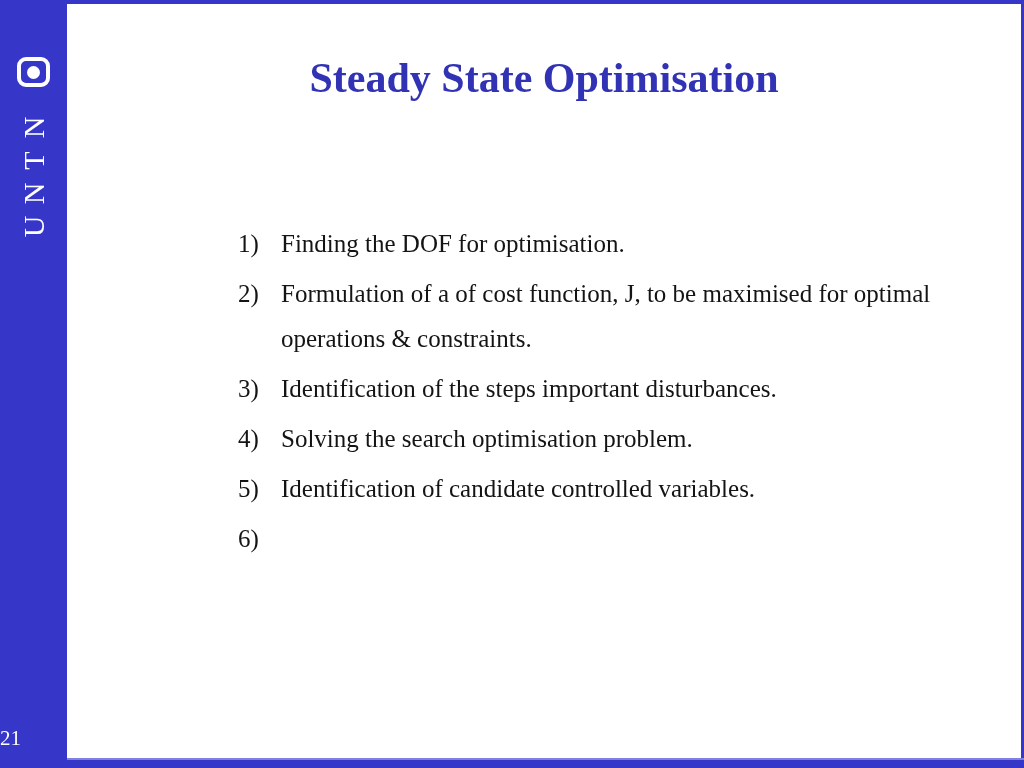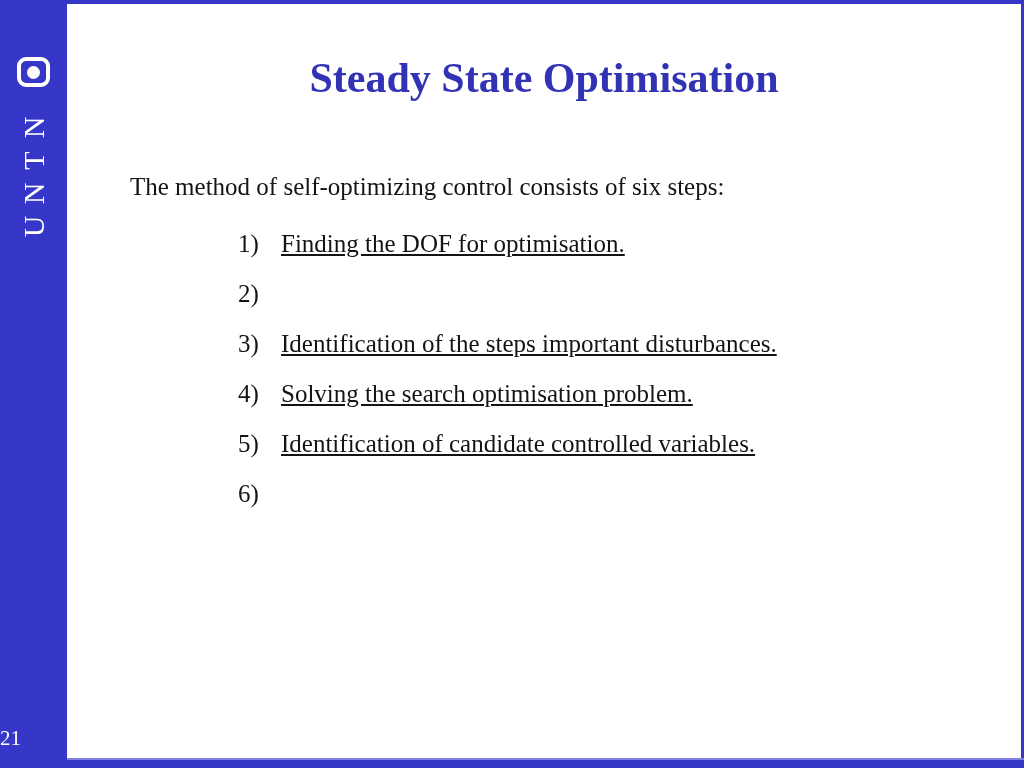--- a/index.html
+++ b/index.html
@@ -70,21 +70,21 @@
   .steps{
     position:absolute;left:171px;top:217px;width:760px;
     list-style:none;
   }
   .step{
     display:flex;
     font-size:25px;line-height:45px;
     margin-bottom:5px;
   }
   .step .num{flex:0 0 43px;}
-  .step .li-text{white-space:pre-line;max-width:720px;text-decoration:underline;}
+  .step .li-text{white-space:pre-line;max-width:720px;}
   .sub{font-size:19px;}
   .reference{
     position:absolute;left:63px;top:690px;
     display:flex;
     font-size:19px;line-height:32px;
   }
   .ref-label{flex:0 0 110px;}
   .ref-journal{font-style:italic;}
 </style>
 </head>
@@ -103,29 +103,30 @@
     <span>T</span>
     <span>N</span>
     <span>U</span>
   </div>
   <div class="page-number">21</div>
 </div>
 
 <div class="content">
   <h1 class="slide-title">Steady State Optimisation</h1>
 
-  <div class="intro">The method of self-optimizing control consists of six steps:</div>
 
   <ul class="steps">
     <li class="step">
       <span class="num">1)</span>
       <span class="li-text">Finding the DOF for optimisation.</span>
     </li>
     <li class="step">
       <span class="num">2)</span>
+      <span class="li-text">Formulation of a of cost function, J, to be maximised for optimal
+operations &amp; constraints.</span>
     </li>
     <li class="step">
       <span class="num">3)</span>
       <span class="li-text">Identification of the steps important disturbances.</span>
     </li>
     <li class="step">
       <span class="num">4)</span>
       <span class="li-text">Solving the search optimisation problem.</span>
     </li>
     <li class="step">

